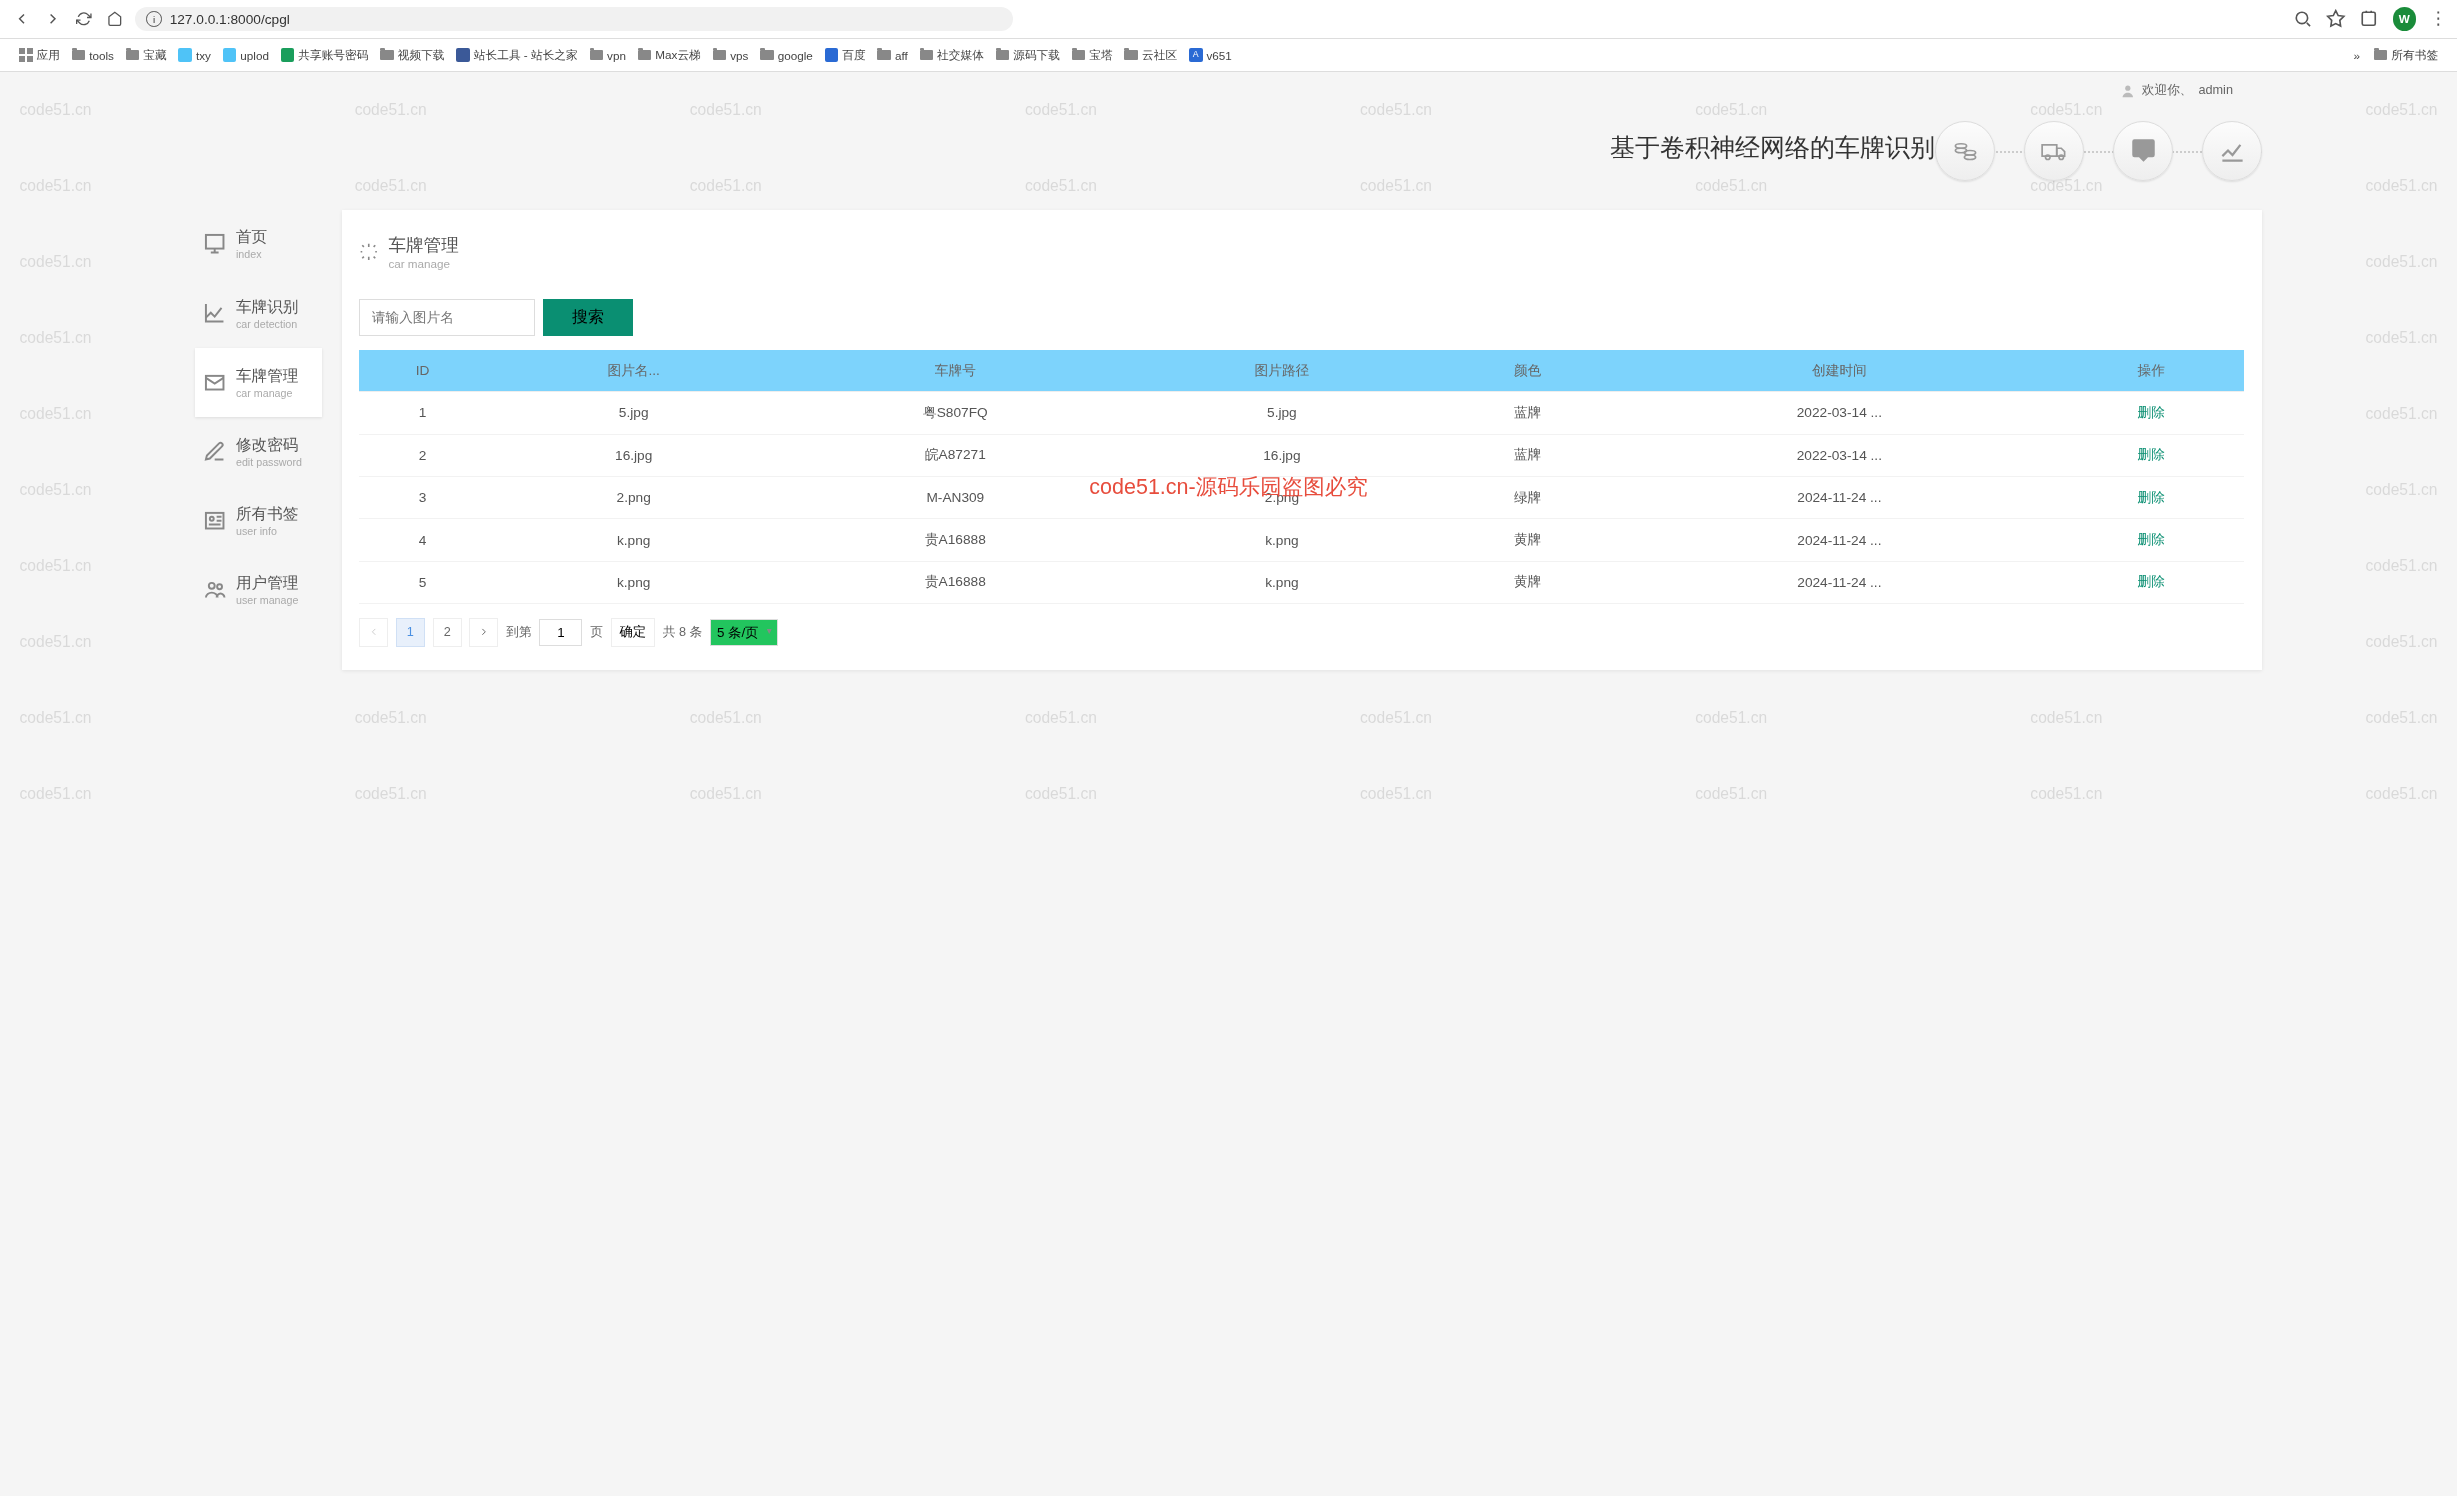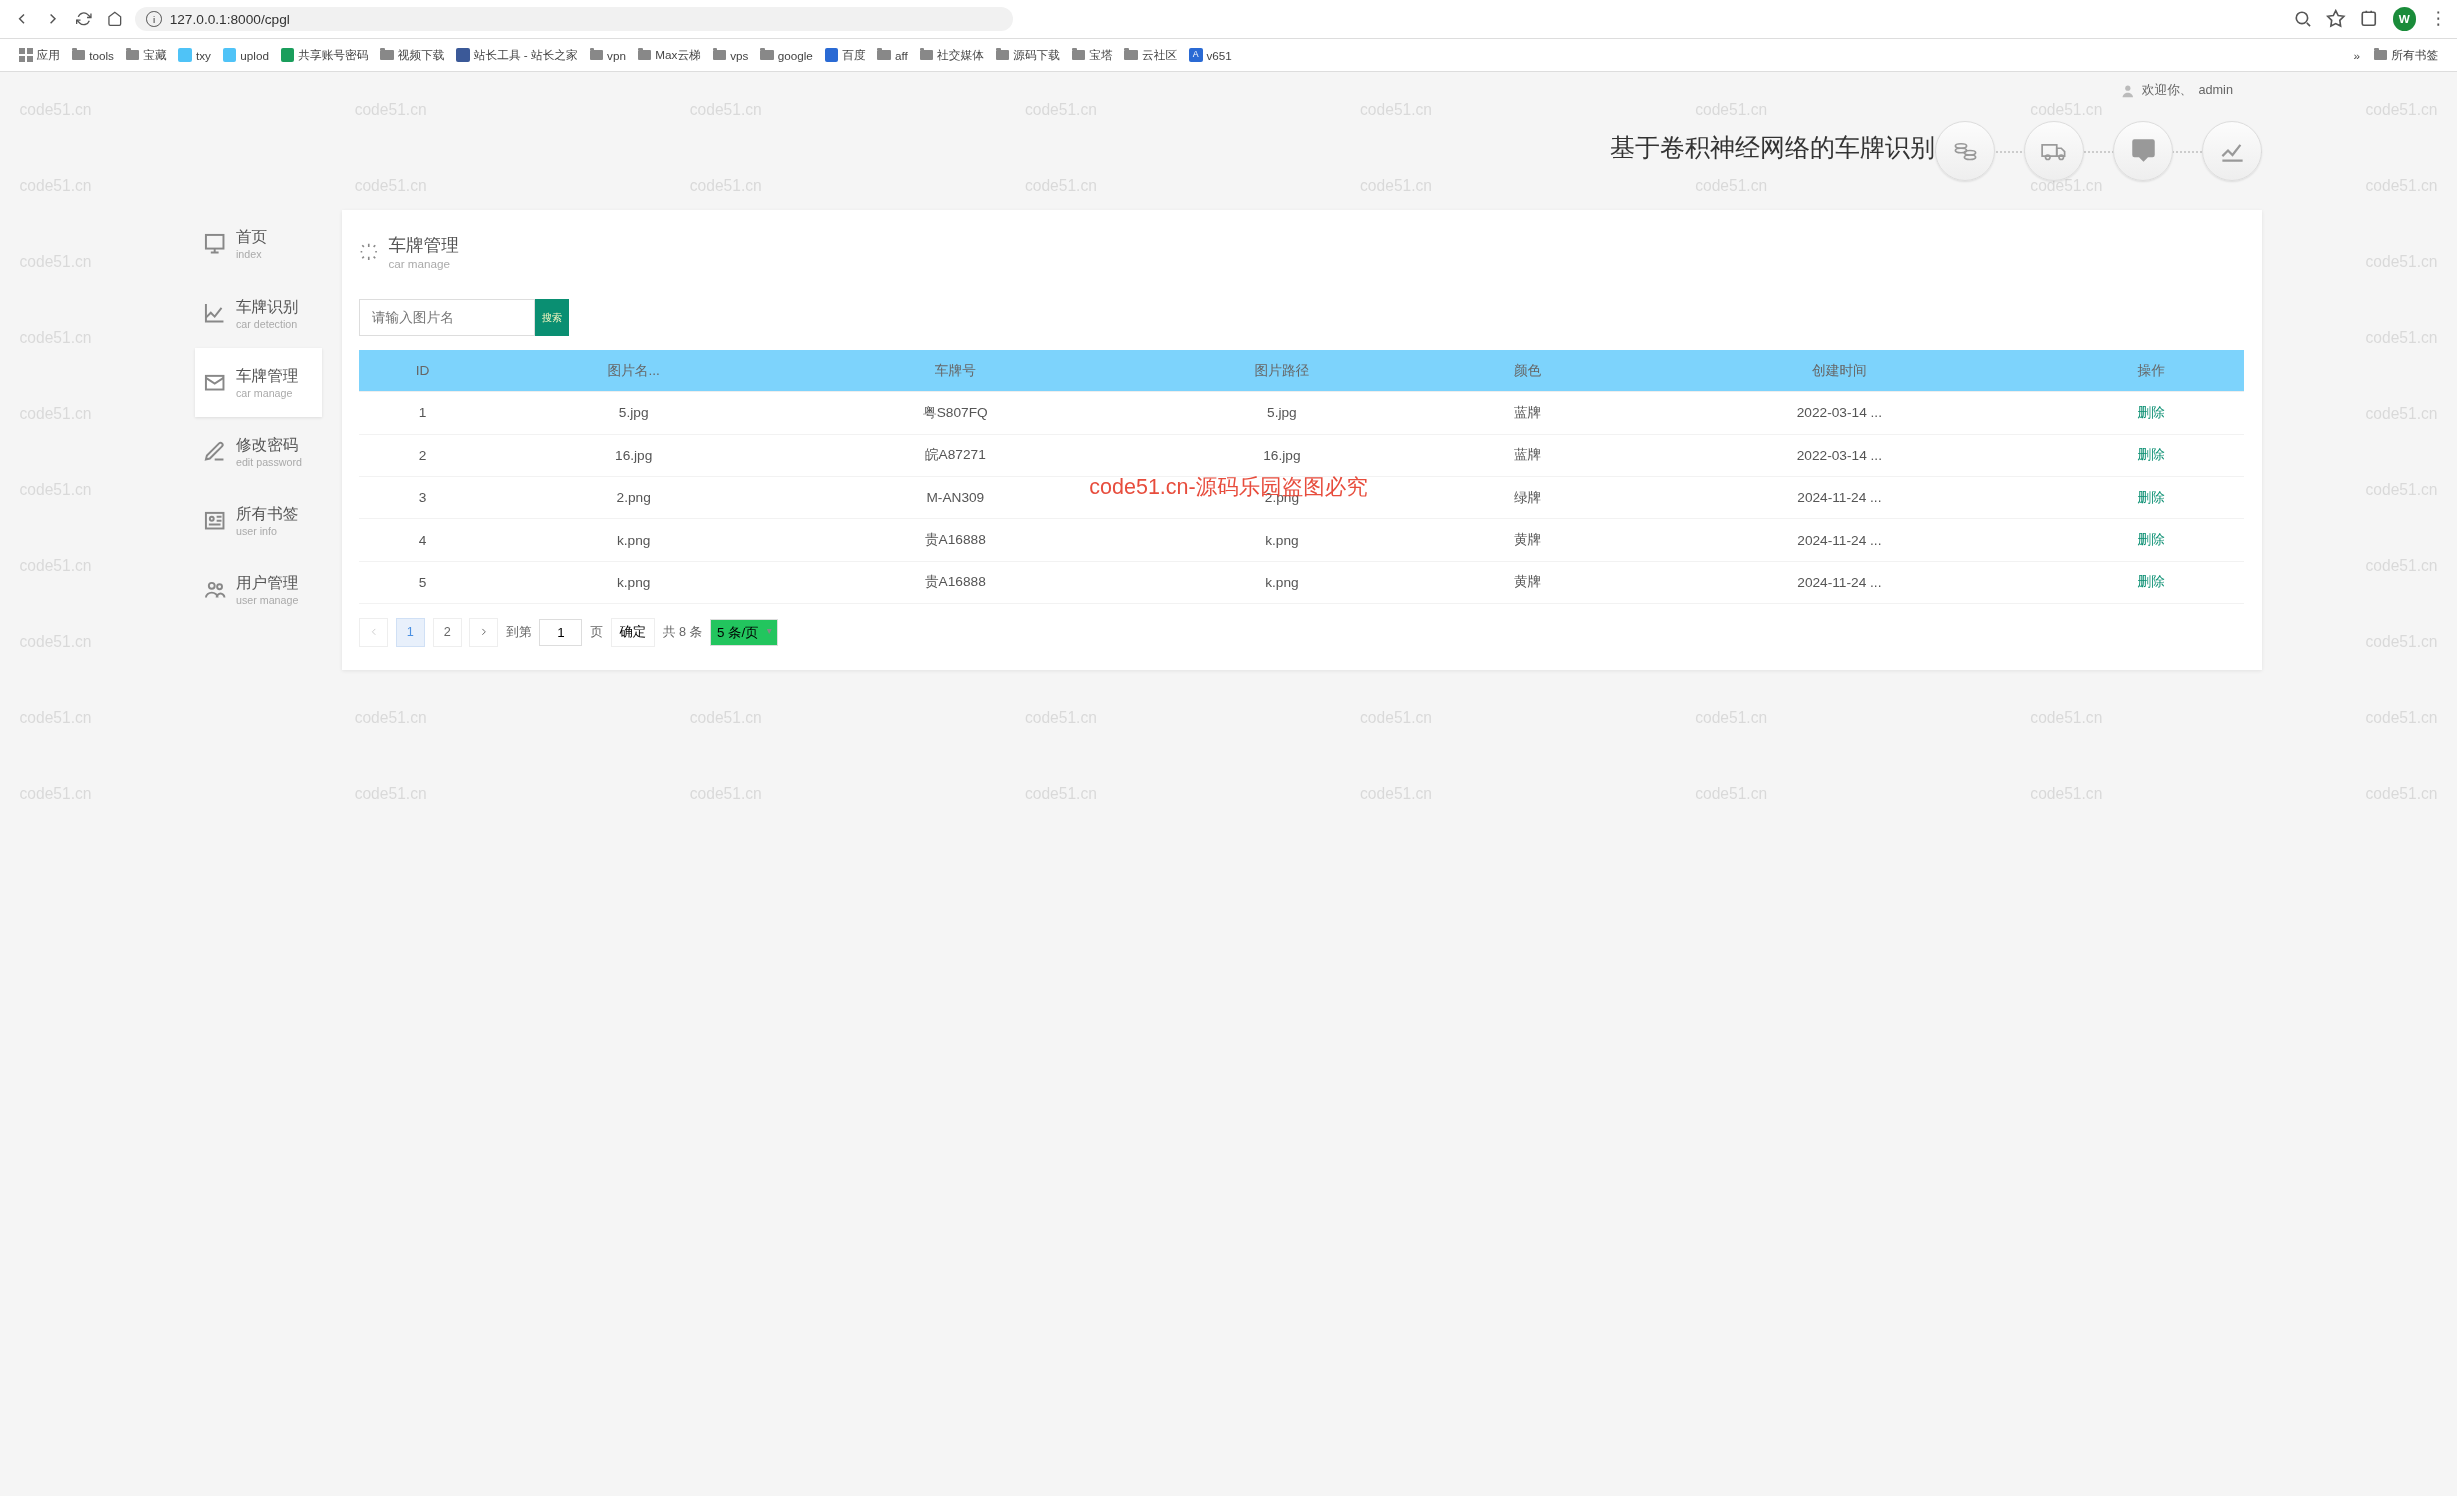--- a/index.html
+++ b/index.html
@@ -53,23 +53,23 @@
 .side-text .cn { font-size: 15.6px; color: #555; }
 .side-text .en { font-size: 10.7px; color: #aaa; }
 
 
 .content-panel { flex: 1; background: #fff; box-shadow: 0 1px 3.9px rgba(0,0,0,0.08); padding: 23.4px 17.6px; }
 .panel-header { display: flex; align-items: center; gap: 9.8px; margin-bottom: 29px; }
 .panel-header .hdr-icon { width: 19.5px; height: 19.5px; color: #888; }
 .panel-header .cn { font-size: 17.6px; color: #555; }
 .panel-header .en { font-size: 11.7px; color: #aaa; }
 
-.search-row { display: flex; gap: 0; margin-bottom: 13.7px; }
+.search-row { display: flex; gap: 8px; margin-bottom: 13.7px; }
 .search-input { width: 176px; height: 37px; border: 1px solid #ddd; padding: 0 11.7px; font-size: 13.7px; outline: none; }
-.search-btn { height: 37px; padding: 0 7px; background: #0a8f72; color: #fef9c3; border: none; font-size: 10px; cursor: pointer; }
+.search-btn { height: 37px; padding: 0 29px; background: #0a8f72; color: #000000; border: none; font-size: 16px; cursor: pointer; }
 
 
 table { width: 100%; border-collapse: collapse; font-size: 13.7px; }
 thead th { background: #7dd3fc; padding: 11.7px 7.8px; text-align: center; font-weight: normal; color: #666; border-bottom: 1px solid #eee; }
 tbody td { padding: 11.7px 7.8px; text-align: center; border-bottom: 1px solid #f2f2f2; color: #555; }
 .delete-link { color: #0a8f72; cursor: pointer; }
 
 
 .pagination { display: flex; align-items: center; gap: 7.8px; margin-top: 13.7px; font-size: 12.7px; color: #666; }
 .page-btn { min-width: 29px; height: 29px; border: 1px solid #eee; background: #fff; display: flex; align-items: center; justify-content: center; cursor: pointer; }

